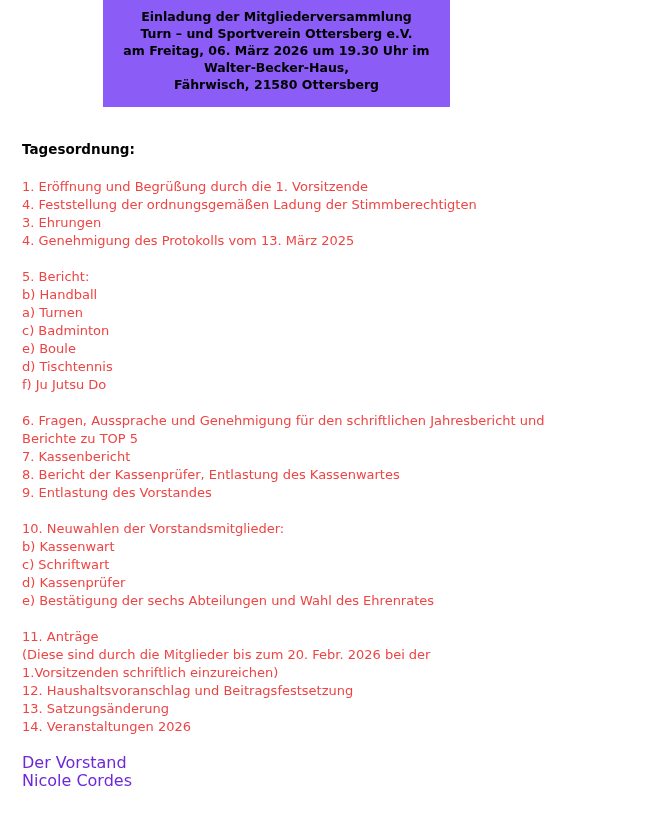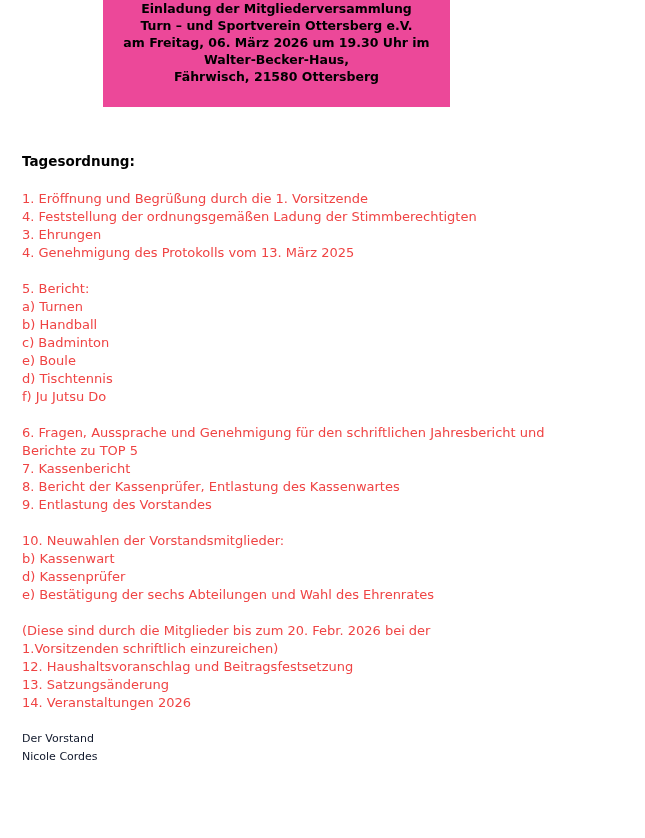--- a/index.html
+++ b/index.html
@@ -16,62 +16,61 @@
     overflow: hidden;
   }
 
   
   #header-block {
     position: absolute;
     left: 103px;
     top: 0;
     width: 347px;
     height: 107px;
-    background: #ec4899;
+    background: #8b5cf6;
     box-sizing: border-box;
-    padding-top: 0;
+    padding-top: 8px;
   }
   #header-block .hline {
     text-align: center;
     font-weight: bold;
     font-size: 12.5px;
     line-height: 17px;
     color: #000000;
     white-space: nowrap;
   }
 
   
   #doc-body {
     position: absolute;
     left: 22px;
     top: 140px;
     width: 600px;
-    margin-top: 12px;
   }
   .section-heading {
     font-weight: bold;
     font-size: 13.5px;
     line-height: 18px;
     color: #000000;
     margin: 0 0 20px 0;
   }
   .agenda-line {
     font-size: 13px;
     line-height: 18px;
     color: #ef4444;
     white-space: pre-wrap;
     margin: 0;
   }
   .group-gap {
     height: 18px;
   }
   .sig-line {
-    font-size: 11px;
+    font-size: 16px;
     line-height: 18px;
-    color: #0f172a;
+    color: #6d28d9;
     margin: 0;
   }
 </style>
 </head>
 <body>
 
 <div id="header-block">
   <div class="hline">Einladung der Mitgliederversammlung</div>
   <div class="hline">Turn – und Sportverein Ottersberg e.V.</div>
   <div class="hline">am Freitag, 06. März 2026 um 19.30 Uhr im</div>
@@ -87,22 +86,22 @@
     <p class="agenda-line">1. Eröffnung und Begrüßung durch die 1. Vorsitzende</p>
     <p class="agenda-line">4. Feststellung der ordnungsgemäßen Ladung der Stimmberechtigten</p>
     <p class="agenda-line">3. Ehrungen</p>
     <p class="agenda-line">4. Genehmigung des Protokolls vom 13. März 2025</p>
   </div>
 
   <div class="group-gap"></div>
 
   <div>
     <p class="agenda-line">5. Bericht:</p>
+    <p class="agenda-line">b) Handball</p>
     <p class="agenda-line">a) Turnen</p>
-    <p class="agenda-line">b) Handball</p>
     <p class="agenda-line">c) Badminton</p>
     <p class="agenda-line">e) Boule</p>
     <p class="agenda-line">d) Tischtennis</p>
     <p class="agenda-line">f) Ju Jutsu Do</p>
   </div>
 
   <div class="group-gap"></div>
 
   <div>
     <p class="agenda-line">6. Fragen, Aussprache und Genehmigung für den schriftlichen Jahresbericht und</p>
@@ -110,27 +109,29 @@
     <p class="agenda-line">7. Kassenbericht</p>
     <p class="agenda-line">8. Bericht der Kassenprüfer, Entlastung des Kassenwartes</p>
     <p class="agenda-line">9. Entlastung des Vorstandes</p>
   </div>
 
   <div class="group-gap"></div>
 
   <div>
     <p class="agenda-line">10. Neuwahlen der Vorstandsmitglieder:</p>
     <p class="agenda-line">b) Kassenwart</p>
+    <p class="agenda-line">c) Schriftwart</p>
     <p class="agenda-line">d) Kassenprüfer</p>
     <p class="agenda-line">e) Bestätigung der sechs Abteilungen und Wahl des Ehrenrates</p>
   </div>
 
   <div class="group-gap"></div>
 
   <div>
+    <p class="agenda-line">11. Anträge</p>
     <p class="agenda-line">(Diese sind durch die Mitglieder bis zum 20. Febr. 2026 bei der</p>
     <p class="agenda-line">1.Vorsitzenden schriftlich einzureichen)</p>
     <p class="agenda-line">12. Haushaltsvoranschlag und Beitragsfestsetzung</p>
     <p class="agenda-line">13. Satzungsänderung</p>
     <p class="agenda-line">14. Veranstaltungen 2026</p>
   </div>
 
   <div class="group-gap"></div>
 
   <div>

